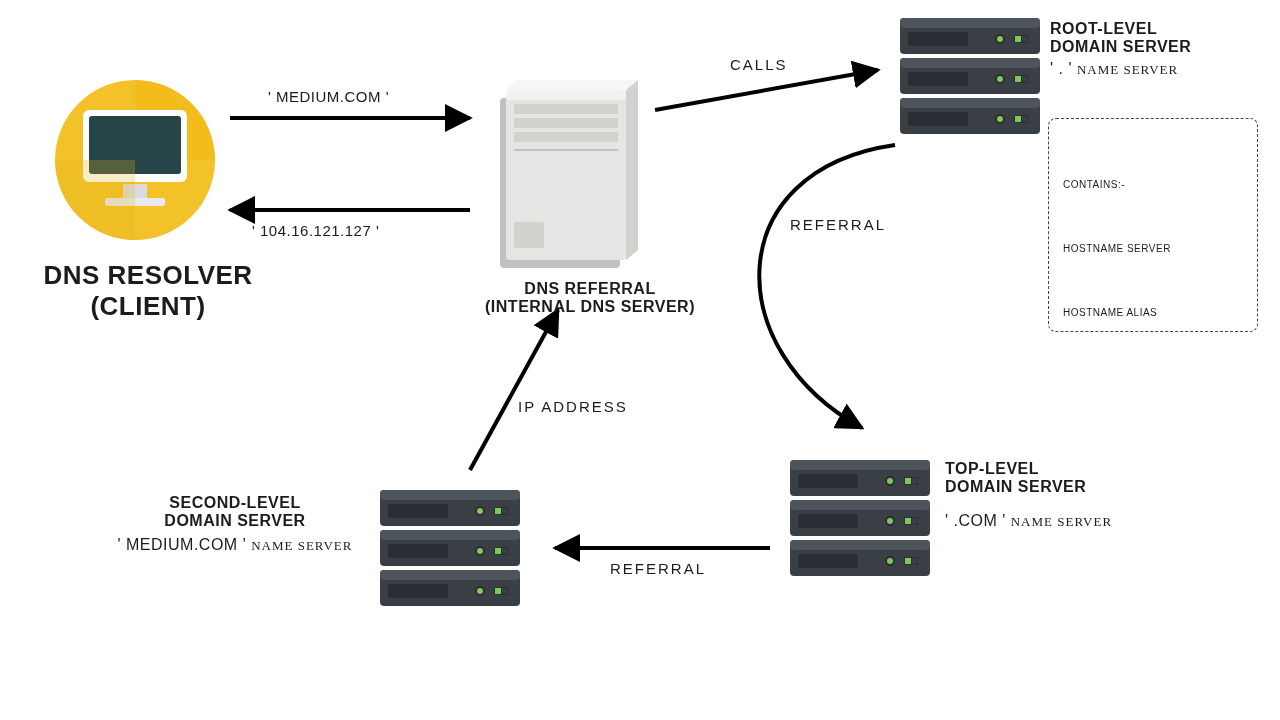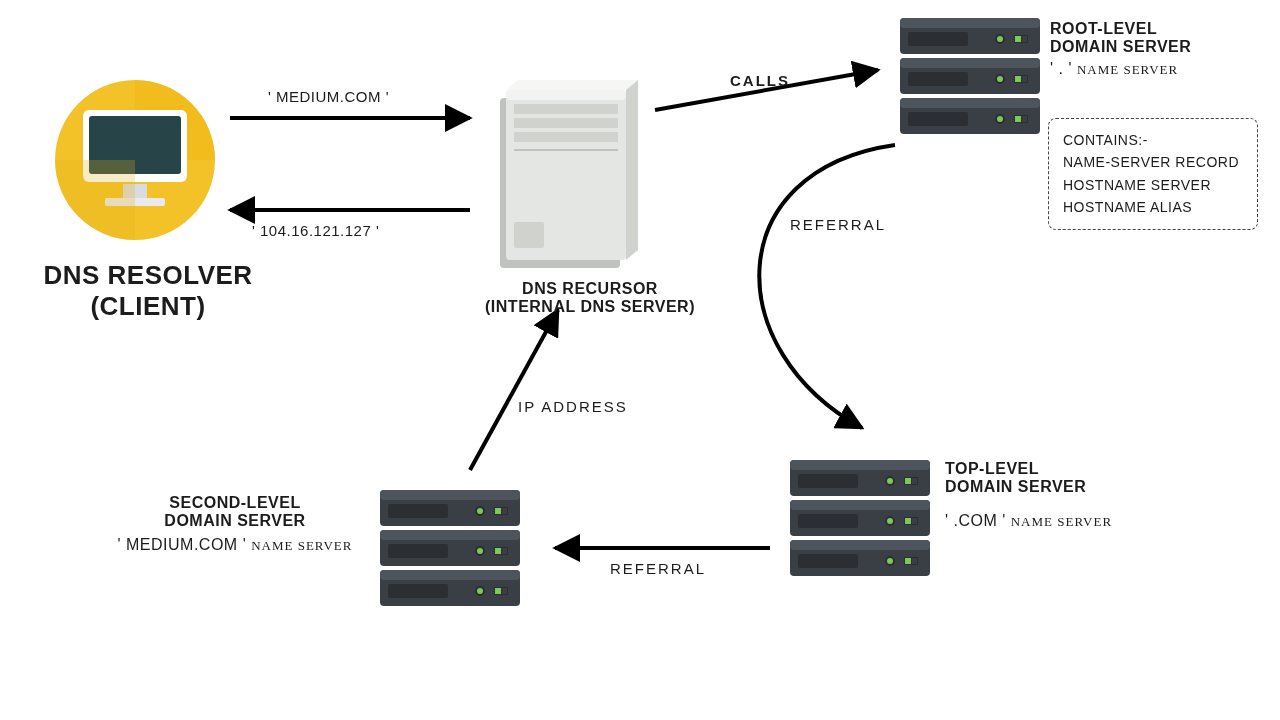--- a/index.html
+++ b/index.html
@@ -5,21 +5,21 @@
   * { box-sizing: border-box; margin: 0; padding: 0; }
   body { width: 1280px; height: 720px; background: #fff; font-family: "Helvetica Neue", Arial, sans-serif; color: #1c1c1c; position: relative; overflow: hidden; }
   .canvas { position: relative; width: 1280px; height: 720px; }
   .label { position: absolute; font-weight: 400; letter-spacing: 0.5px; }
   .big    { font-size: 26px; font-weight: 700; }
   .med    { font-size: 16px; font-weight: 600; }
   .small  { font-size: 15px; font-weight: 400; }
   .ns     { font-size: 13px; font-weight: 300; letter-spacing: 1px; font-family: Liberation Serif, serif; }
   .right  { text-align: center; }
   .dashed-box { position: absolute; border: 1.5px dashed #444; border-radius: 8px; padding: 10px 14px; }
-  .dashed-box div { font-size: 14px; letter-spacing: 0.5px; line-height: 1.6; }
+  .dashed-box div { font-size: 10px; letter-spacing: 0.5px; line-height: 1.6; margin-top: 48px; }
   svg.bg { position: absolute; top: 0; left: 0; }
 </style>
 </head>
 <body>
 
 <div class="canvas">
 
 <svg class="bg" width="1280" height="720" viewBox="0 0 1280 720">
   <defs>
     <marker id="ah" viewBox="0 0 10 10" refX="9" refY="5" markerWidth="7" markerHeight="7" orient="auto-start-reverse">
@@ -84,36 +84,35 @@
   <line x1="770" y1="548" x2="555" y2="548" stroke="#000" stroke-width="4" marker-end="url(#ah)"></line>
   <line x1="470" y1="470" x2="558" y2="310" stroke="#000" stroke-width="4" marker-end="url(#ah)"></line>
 </svg>
 
 <div class="label big" style="left:18px; top:260px; width:260px; text-align:center;">
   <span>DNS RESOLVER</span><br>
   <span>(CLIENT)</span>
 </div>
 
 <div class="label med" style="left:440px; top:280px; width:300px; text-align:center;">
-  <span>DNS RECURSOR</span><br>
+  <span>DNS REFERRAL</span><br>
   <span>(INTERNAL DNS SERVER)</span>
 </div>
 
 <div class="label" style="left:1050px; top:20px;">
   <div class="med">ROOT-LEVEL</div>
   <div class="med">DOMAIN SERVER</div>
   <div style="margin-top:4px;">
     <span class="med" style="font-weight:400;">'  .  '</span>
     <span class="ns">NAME SERVER</span>
   </div>
 </div>
 
 <div class="dashed-box" style="left:1048px; top:118px; width:210px;">
   <div>CONTAINS:-</div>
-  <div>NAME-SERVER RECORD</div>
   <div>HOSTNAME SERVER</div>
   <div>HOSTNAME ALIAS</div>
 </div>
 
 <div class="label" style="left:945px; top:460px;">
   <div class="med">TOP-LEVEL</div>
   <div class="med">DOMAIN SERVER</div>
   <div style="margin-top:16px;">
     <span class="med" style="font-weight:400;">' .COM '</span>
     <span class="ns">NAME SERVER</span>
@@ -124,18 +123,18 @@
   <div class="med">SECOND-LEVEL</div>
   <div class="med">DOMAIN SERVER</div>
   <div style="margin-top:6px;">
     <span class="med" style="font-weight:400;">' MEDIUM.COM '</span>
     <span class="ns">NAME SERVER</span>
   </div>
 </div>
 
 <div class="label small" style="left:268px; top:88px;">' MEDIUM.COM '</div>
 <div class="label small" style="left:252px; top:222px;">' 104.16.121.127 '</div>
-<div class="label small" style="left:730px; top:72px; letter-spacing:2px;font-weight:bold;">CALLS</div>
+<div class="label small" style="left:730px; top:56px; letter-spacing:2px;">CALLS</div>
 <div class="label small" style="left:790px; top:216px; letter-spacing:2px;">REFERRAL</div>
 <div class="label small" style="left:610px; top:560px; letter-spacing:2px;">REFERRAL</div>
 <div class="label small" style="left:518px; top:398px; letter-spacing:2px;">IP ADDRESS</div>
 
 </div>
 
 </body></html>

